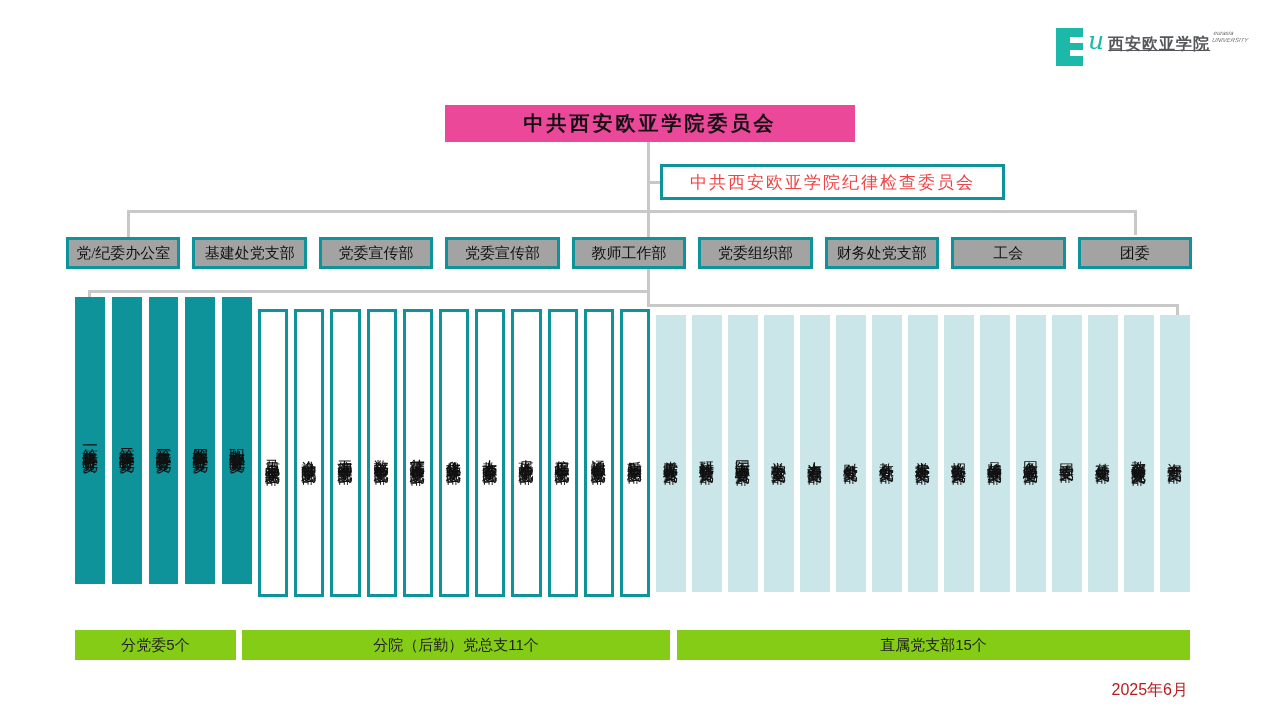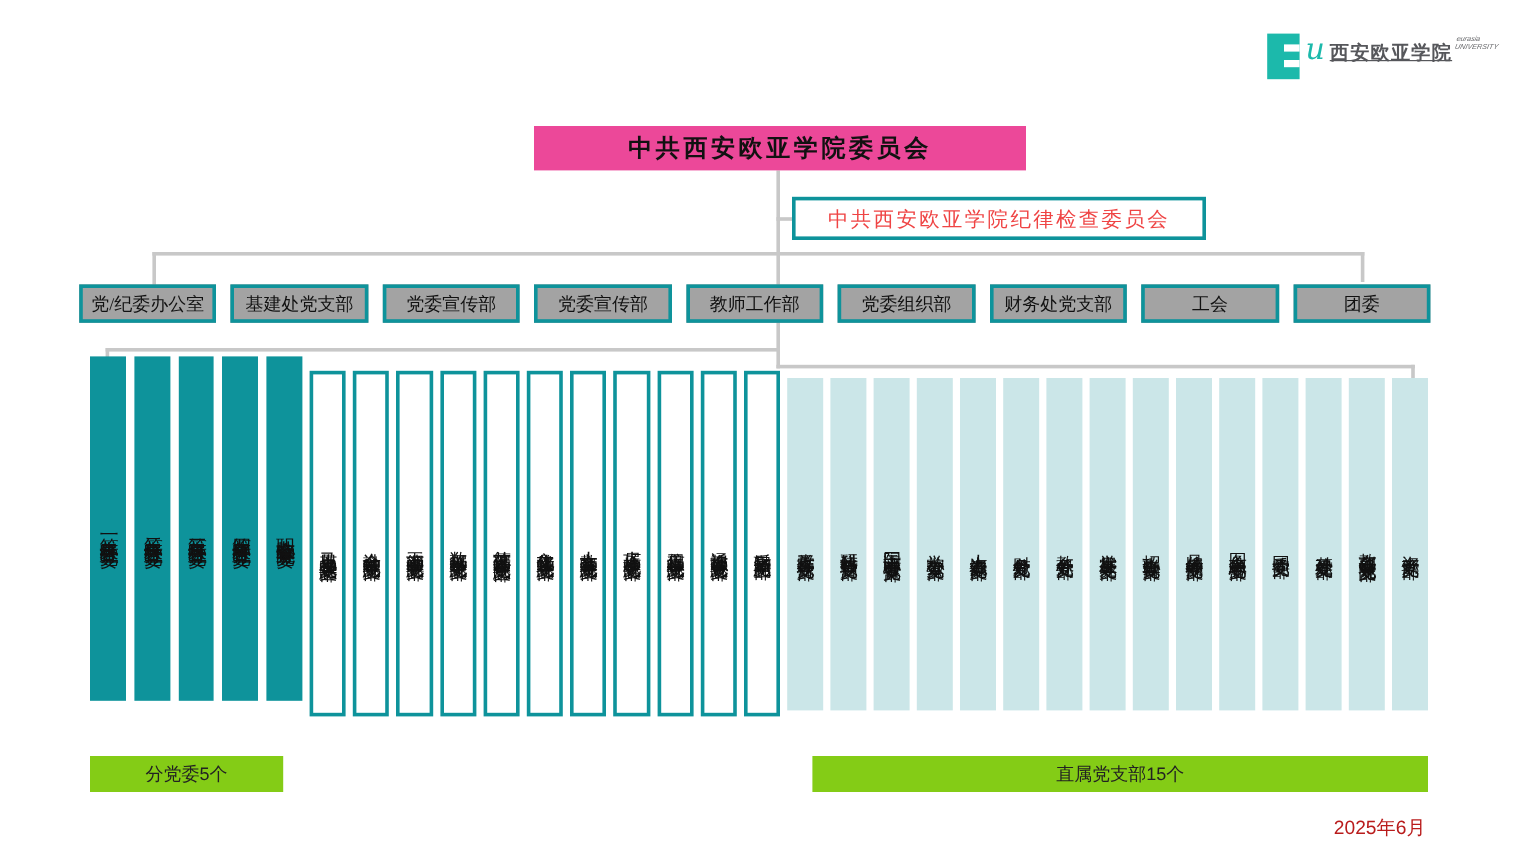--- a/index.html
+++ b/index.html
@@ -132,17 +132,18 @@
       <div class="vcol">招生办联合党支部</div>
       <div class="vcol">品牌传播部党支部</div>
       <div class="vcol">图文信息中心党支部</div>
       <div class="vcol">团委党支部</div>
       <div class="vcol">基建处党支部</div>
       <div class="vcol">教育创新研究院党支部</div>
       <div class="vcol">资产部党支部</div>
     </div>
 
   <div class="sum-bar bar1">分党委5个</div>
+  <div class="sum-bar bar2">分院（后勤）党总支11个</div>
   <div class="sum-bar bar3">直属党支部15个</div>
 
   <div class="date">2025年6月</div>
 
 </div>
 
 </body></html>

